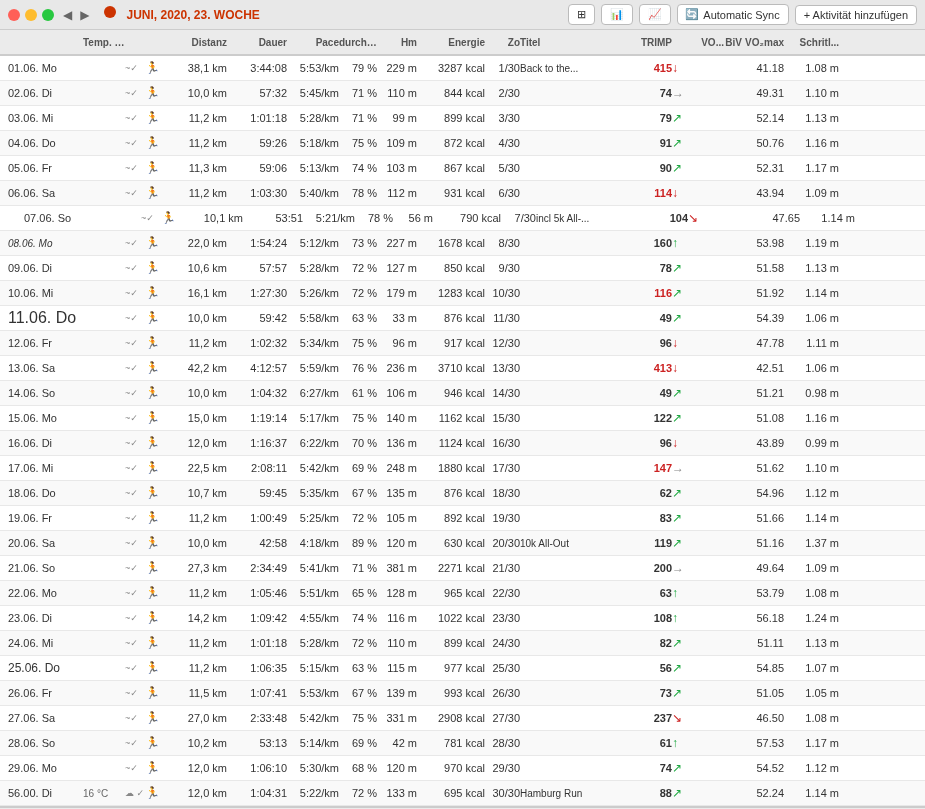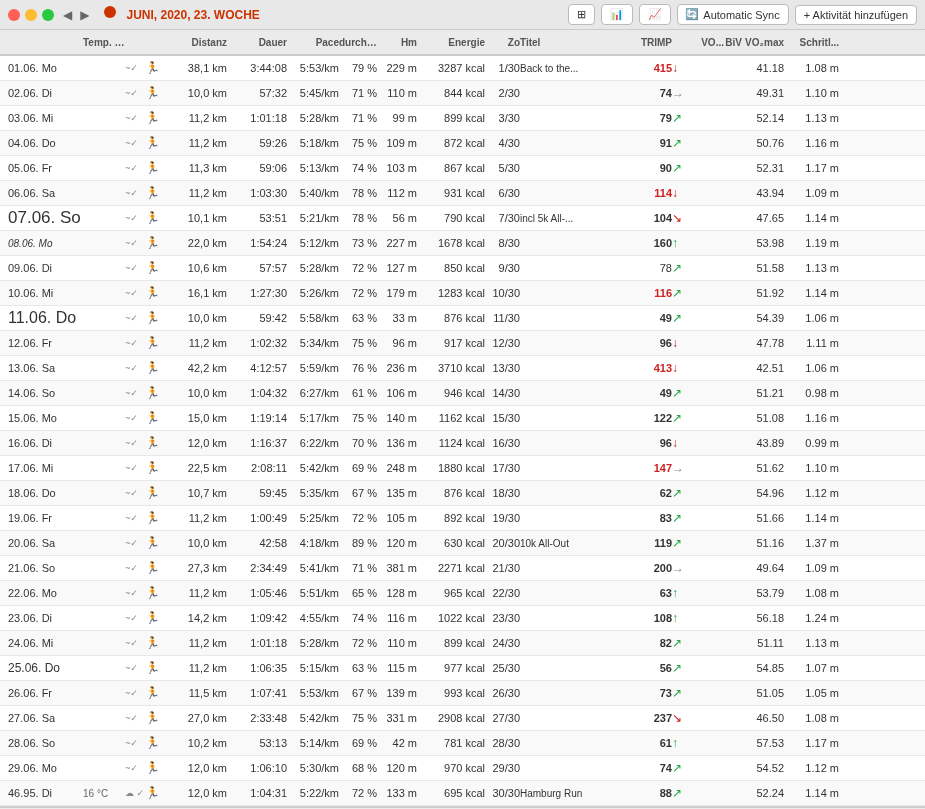--- a/index.html
+++ b/index.html
@@ -230,21 +230,21 @@
     <div class="col c-zo">6/30</div>
     <div class="col c-titel" style="font-size:10px;overflow:hidden;text-overflow:ellipsis;"></div>
     <div class="col c-trimp" style="color:#cc2222;font-weight:700;">114</div>
     <div class="col c-trimp-arrow" style="color:#cc2222;font-size:12px;">↓</div>
     <div class="col c-vo"></div>
     <div class="col c-biv"></div>
     <div class="col c-vo2max">43.94</div>
     <div class="col c-schritt">1.09 m</div>
   </div>
     <div class="data-row">
-    <div class="col c-date" style="font-size:17px;">07.06. So</div>
+    <div class="col c-date" style="font-size:11px;margin-left:16px;">07.06. So</div>
     <div class="col c-temp" style="font-size:10px;color:#666;"></div>
     <div class="col c-type" style="font-size:9px;color:#888;">~✓</div>
     <div class="col c-sport" style="font-size:12px;">🏃</div>
     <div class="col c-dist">10,1 km</div>
     <div class="col c-dauer">53:51</div>
     <div class="col c-pace">5:21/km</div>
     <div class="col c-durch">78 %</div>
     <div class="col c-hm">56 m</div>
     <div class="col c-energie">790 kcal</div>
     <div class="col c-zo">7/30</div>
@@ -282,21 +282,21 @@
     <div class="col c-type" style="font-size:9px;color:#888;">~✓</div>
     <div class="col c-sport" style="font-size:12px;">🏃</div>
     <div class="col c-dist">10,6 km</div>
     <div class="col c-dauer">57:57</div>
     <div class="col c-pace">5:28/km</div>
     <div class="col c-durch">72 %</div>
     <div class="col c-hm">127 m</div>
     <div class="col c-energie">850 kcal</div>
     <div class="col c-zo">9/30</div>
     <div class="col c-titel" style="font-size:10px;overflow:hidden;text-overflow:ellipsis;"></div>
-    <div class="col c-trimp" style="color:#333;font-weight:400;">78</div>
+    <div class="col c-trimp" style="color:#333;font-weight:700;">78</div>
     <div class="col c-trimp-arrow" style="color:#22aa44;font-size:12px;">↗</div>
     <div class="col c-vo"></div>
     <div class="col c-biv"></div>
     <div class="col c-vo2max">51.58</div>
     <div class="col c-schritt">1.13 m</div>
   </div>
     <div class="data-row">
     <div class="col c-date" style="font-size:11px;">10.06. Mi</div>
     <div class="col c-temp" style="font-size:10px;color:#666;"></div>
     <div class="col c-type" style="font-size:9px;color:#888;">~✓</div>
@@ -690,21 +690,21 @@
     <div class="col c-zo">29/30</div>
     <div class="col c-titel" style="font-size:10px;overflow:hidden;text-overflow:ellipsis;"></div>
     <div class="col c-trimp" style="color:#333;font-weight:700;">74</div>
     <div class="col c-trimp-arrow" style="color:#22aa44;font-size:12px;">↗</div>
     <div class="col c-vo"></div>
     <div class="col c-biv"></div>
     <div class="col c-vo2max">54.52</div>
     <div class="col c-schritt">1.12 m</div>
   </div>
     <div class="data-row">
-    <div class="col c-date" style="font-size:11px;">46.95. Di</div>
+    <div class="col c-date" style="font-size:11px;">56.00. Di</div>
     <div class="col c-temp" style="font-size:10px;color:#666;">16 °C</div>
     <div class="col c-type" style="font-size:9px;color:#888;">☁ ✓</div>
     <div class="col c-sport" style="font-size:12px;">🏃</div>
     <div class="col c-dist">12,0 km</div>
     <div class="col c-dauer">1:04:31</div>
     <div class="col c-pace">5:22/km</div>
     <div class="col c-durch">72 %</div>
     <div class="col c-hm">133 m</div>
     <div class="col c-energie">695 kcal</div>
     <div class="col c-zo">30/30</div>

